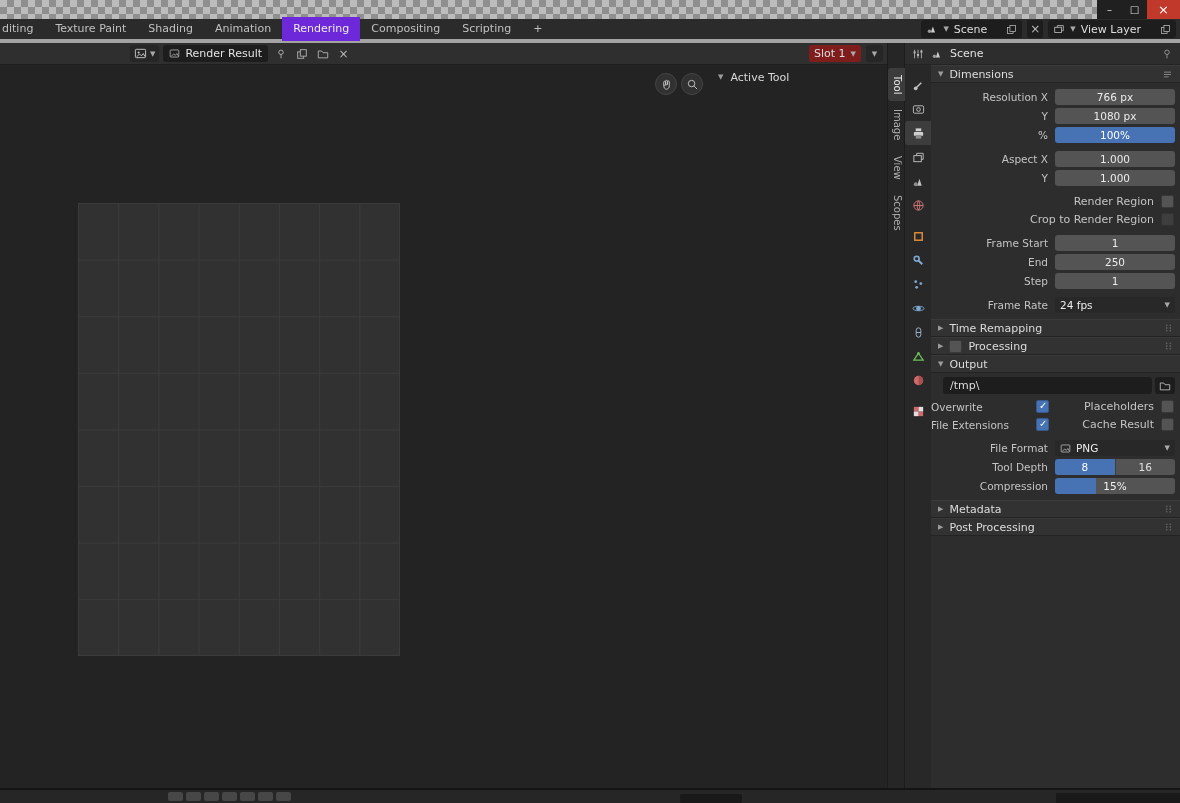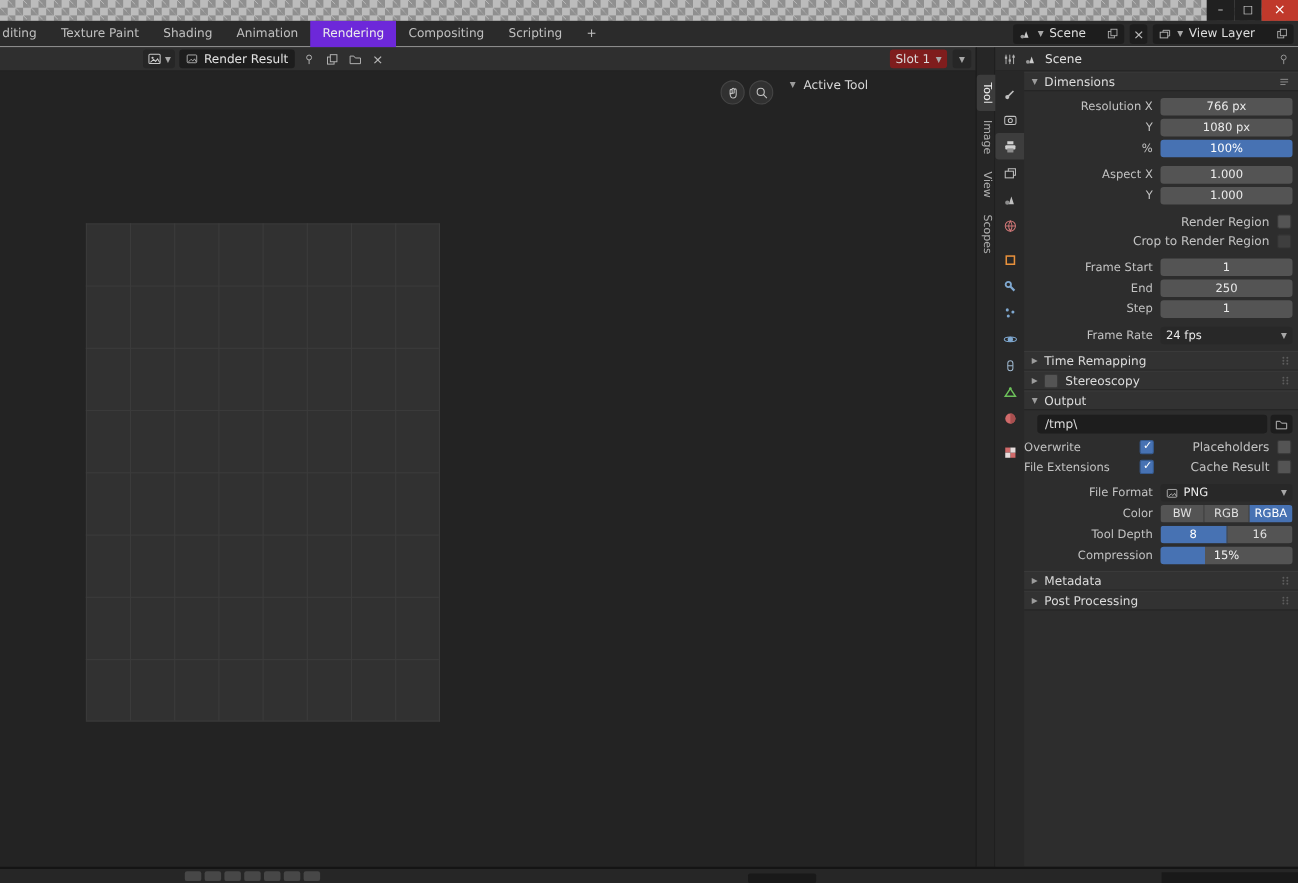--- a/index.html
+++ b/index.html
@@ -13,21 +13,21 @@
       linear-gradient(45deg,#8f8f8f 25%,transparent 25%,transparent 75%,#8f8f8f 75%),
       linear-gradient(45deg,#8f8f8f 25%,#bcbcbc 25%,#bcbcbc 75%,#8f8f8f 75%);
     background-size:14px 14px;background-position:0 0,7px 7px;}
   #winbtns{position:absolute;right:0;top:0;height:19px;display:flex}
   .wbtn{width:25px;height:19px;display:flex;align-items:center;justify-content:center;
     background:#202020;color:#ddd;font-size:10px;cursor:default}
   .wbtn.close{width:33px;background:#c0392b;color:#fff;font-size:13px}
 
   
   #topbar{position:absolute;left:0;top:19px;width:1180px;height:24px;background:#2b2b2b;
-    border-bottom:1px solid #a3a3a3;display:flex;align-items:center}
+    border-bottom:4px solid #a3a3a3;display:flex;align-items:center}
   .wtab{padding:0 11px;height:24px;line-height:24px;color:#c0c0c0;white-space:nowrap}
   .wtab.partial{padding-left:2px}
   .wtab.active{background:#6d28d9;color:#ececec}
   #topbar-right{margin-left:auto;display:flex;align-items:center;gap:5px;padding-right:4px}
   .idblock{display:flex;align-items:center;background:#1d1d1d;height:18px;border-radius:3px;
     padding:0 5px;gap:5px;color:#dedede}
   .idblock .chev, .chev{font-size:7px;color:#a8a8a8}
   .idblock .name{padding-right:14px}
   .xbtn{width:16px;height:18px;background:#1d1d1d;border-radius:3px;display:flex;
     align-items:center;justify-content:center;color:#bbb;font-size:12px}
@@ -512,21 +512,21 @@
                   <circle cx="7" cy="8" r="1"></circle>
                 </g>
               </svg>
             </span>
           </span>
       </div>
 
       <div class="phead">
         <span class="tri">▶</span>
         <span class="cb"></span>
-        <span>Stereoscopy</span>
+        <span>Processing</span>
         <span class="right">
             <span>
               <svg width="9" height="10" viewBox="0 0 10 10">
                 <g fill="#5d5d5d">
                   <circle cx="3" cy="2" r="1"></circle>
                   <circle cx="7" cy="2" r="1"></circle>
                   <circle cx="3" cy="5" r="1"></circle>
                   <circle cx="7" cy="5" r="1"></circle>
                   <circle cx="3" cy="8" r="1"></circle>
                   <circle cx="7" cy="8" r="1"></circle>
@@ -573,28 +573,20 @@
               <svg width="11" height="11" viewBox="0 0 14 14">
                 <rect x="1.5" y="2.5" width="11" height="9" rx="1" fill="none" stroke="#b9b9b9"></rect>
                 <path d="M3 10.5l3-3 2 2 2-2.5 2 3.5" fill="none" stroke="#b9b9b9"></path>
               </svg>
             </span>
           <span>PNG</span>
           <span class="chev">▼</span>
         </div>
       </div>
 
-      <div class="prow">
-        <div class="plabel">Color</div>
-        <div class="seg">
-          <div>BW</div>
-          <div>RGB</div>
-          <div class="sel">RGBA</div>
-        </div>
-      </div>
 
       <div class="prow">
         <div class="plabel">Tool Depth</div>
         <div class="seg">
           <div class="sel">8</div>
           <div>16</div>
         </div>
       </div>
 
       <div class="prow">

